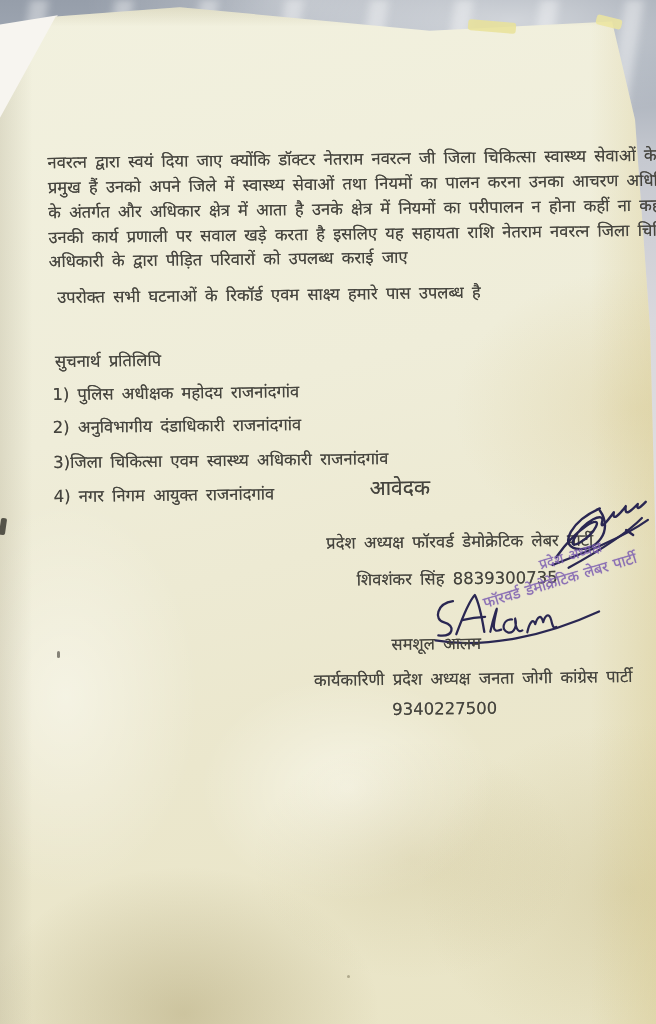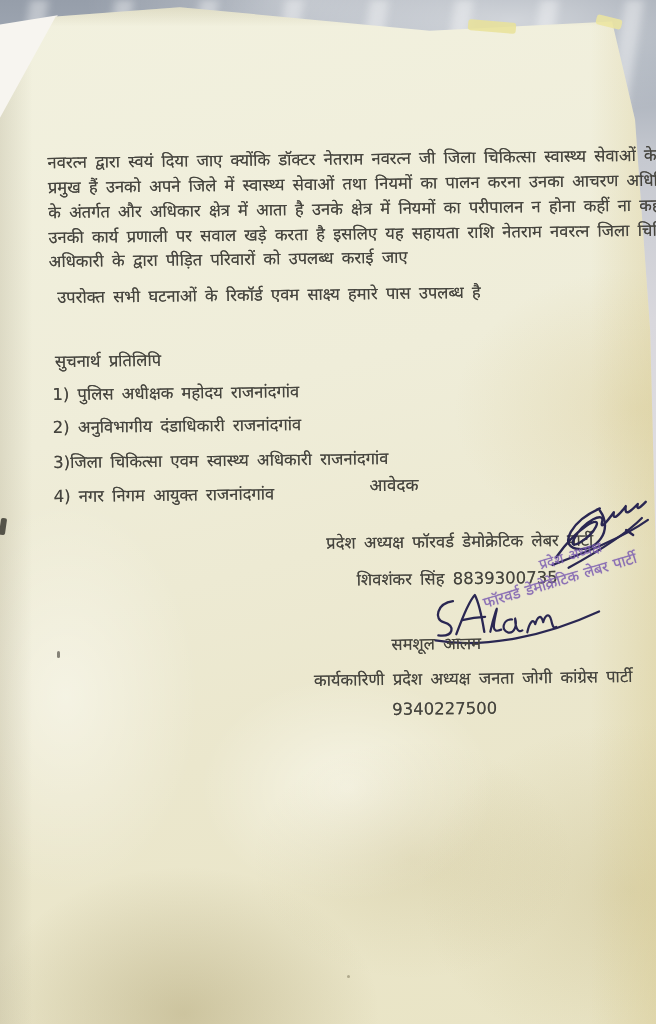--- a/index.html
+++ b/index.html
@@ -77,21 +77,21 @@
 
     <div class="line" style="left:56px;top:285px;">उपरोक्त सभी घटनाओं के रिकॉर्ड एवम साक्ष्य  हमारे पास उपलब्ध है</div>
 
     <div class="line" style="left:53px;top:349px;">सुचनार्थ प्रतिलिपि</div>
 
     <div class="line" style="left:50px;top:382px;">1) पुलिस अधीक्षक महोदय राजनांदगांव</div>
     <div class="line" style="left:50px;top:415px;">2) अनुविभागीय दंडाधिकारी राजनांदगांव</div>
     <div class="line" style="left:50px;top:450px;">3)जिला चिकित्सा एवम स्वास्थ्य अधिकारी राजनांदगांव</div>
     <div class="line" style="left:50px;top:484px;">4) नगर निगम आयुक्त राजनांदगांव</div>
 
-    <div class="line" style="left:366px;top:477px;font-size:17px;">आवेदक</div>
+    <div class="line" style="left:366px;top:477px;font-size:21px;">आवेदक</div>
 
     <div class="line" style="left:322px;top:534px;">प्रदेश अध्यक्ष फॉरवर्ड डेमोक्रेटिक लेबर पार्टी</div>
     <div class="line" style="left:352px;top:571px;">शिवशंकर सिंह 8839300735</div>
 
     <svg class="sig" style="left:538px;top:501px;" width="112" height="78" viewBox="0 0 112 78">
       <path stroke-width="2.4" d="M58,14 C30,26 16,50 34,54 C54,58 72,36 58,16"></path>
       <path stroke-width="2.4" d="M14,62 C36,32 60,20 54,32 C48,44 24,58 32,44 C42,26 64,16 60,28 C58,36 66,26 72,18 C70,28 78,20 84,12 C82,24 90,16 96,10 C94,18 100,12 104,8"></path>
       <path stroke-width="2.2" d="M10,70 C42,58 80,44 106,26"></path>
       <path stroke-width="2.2" d="M26,73 C50,60 84,40 100,24"></path>
       <path stroke-width="2.4" d="M84,36 l7,5"></path>

